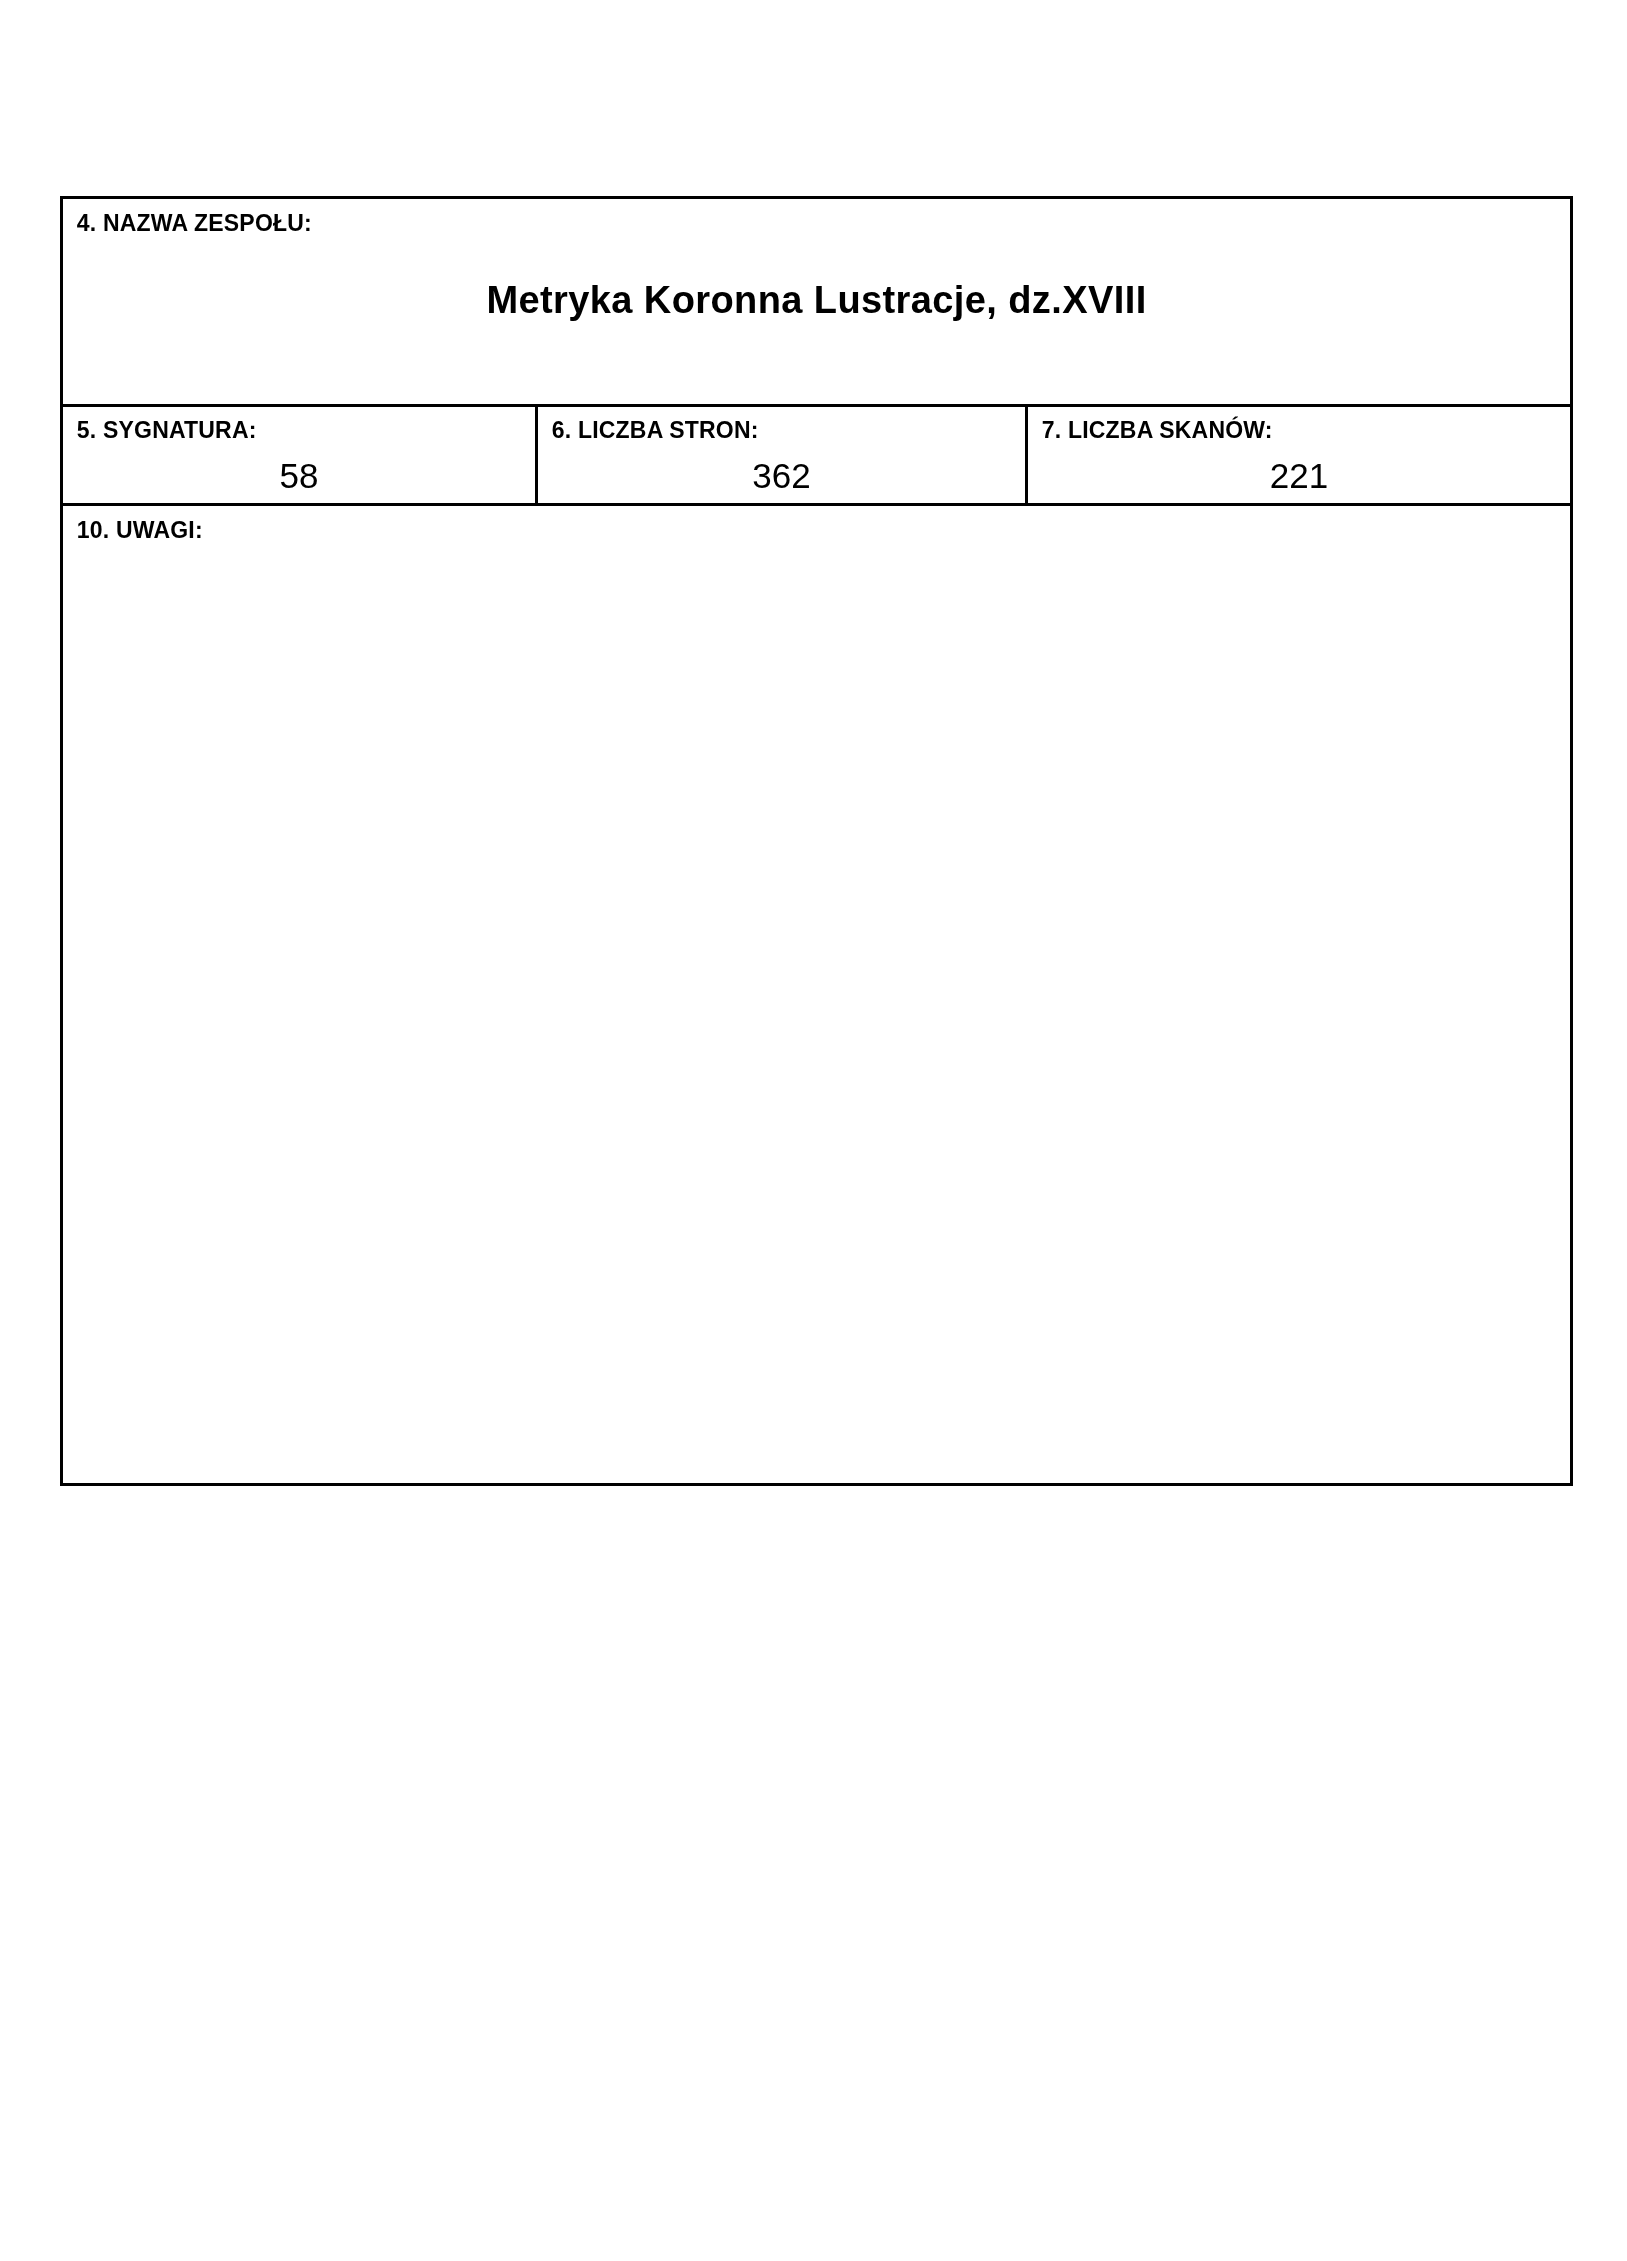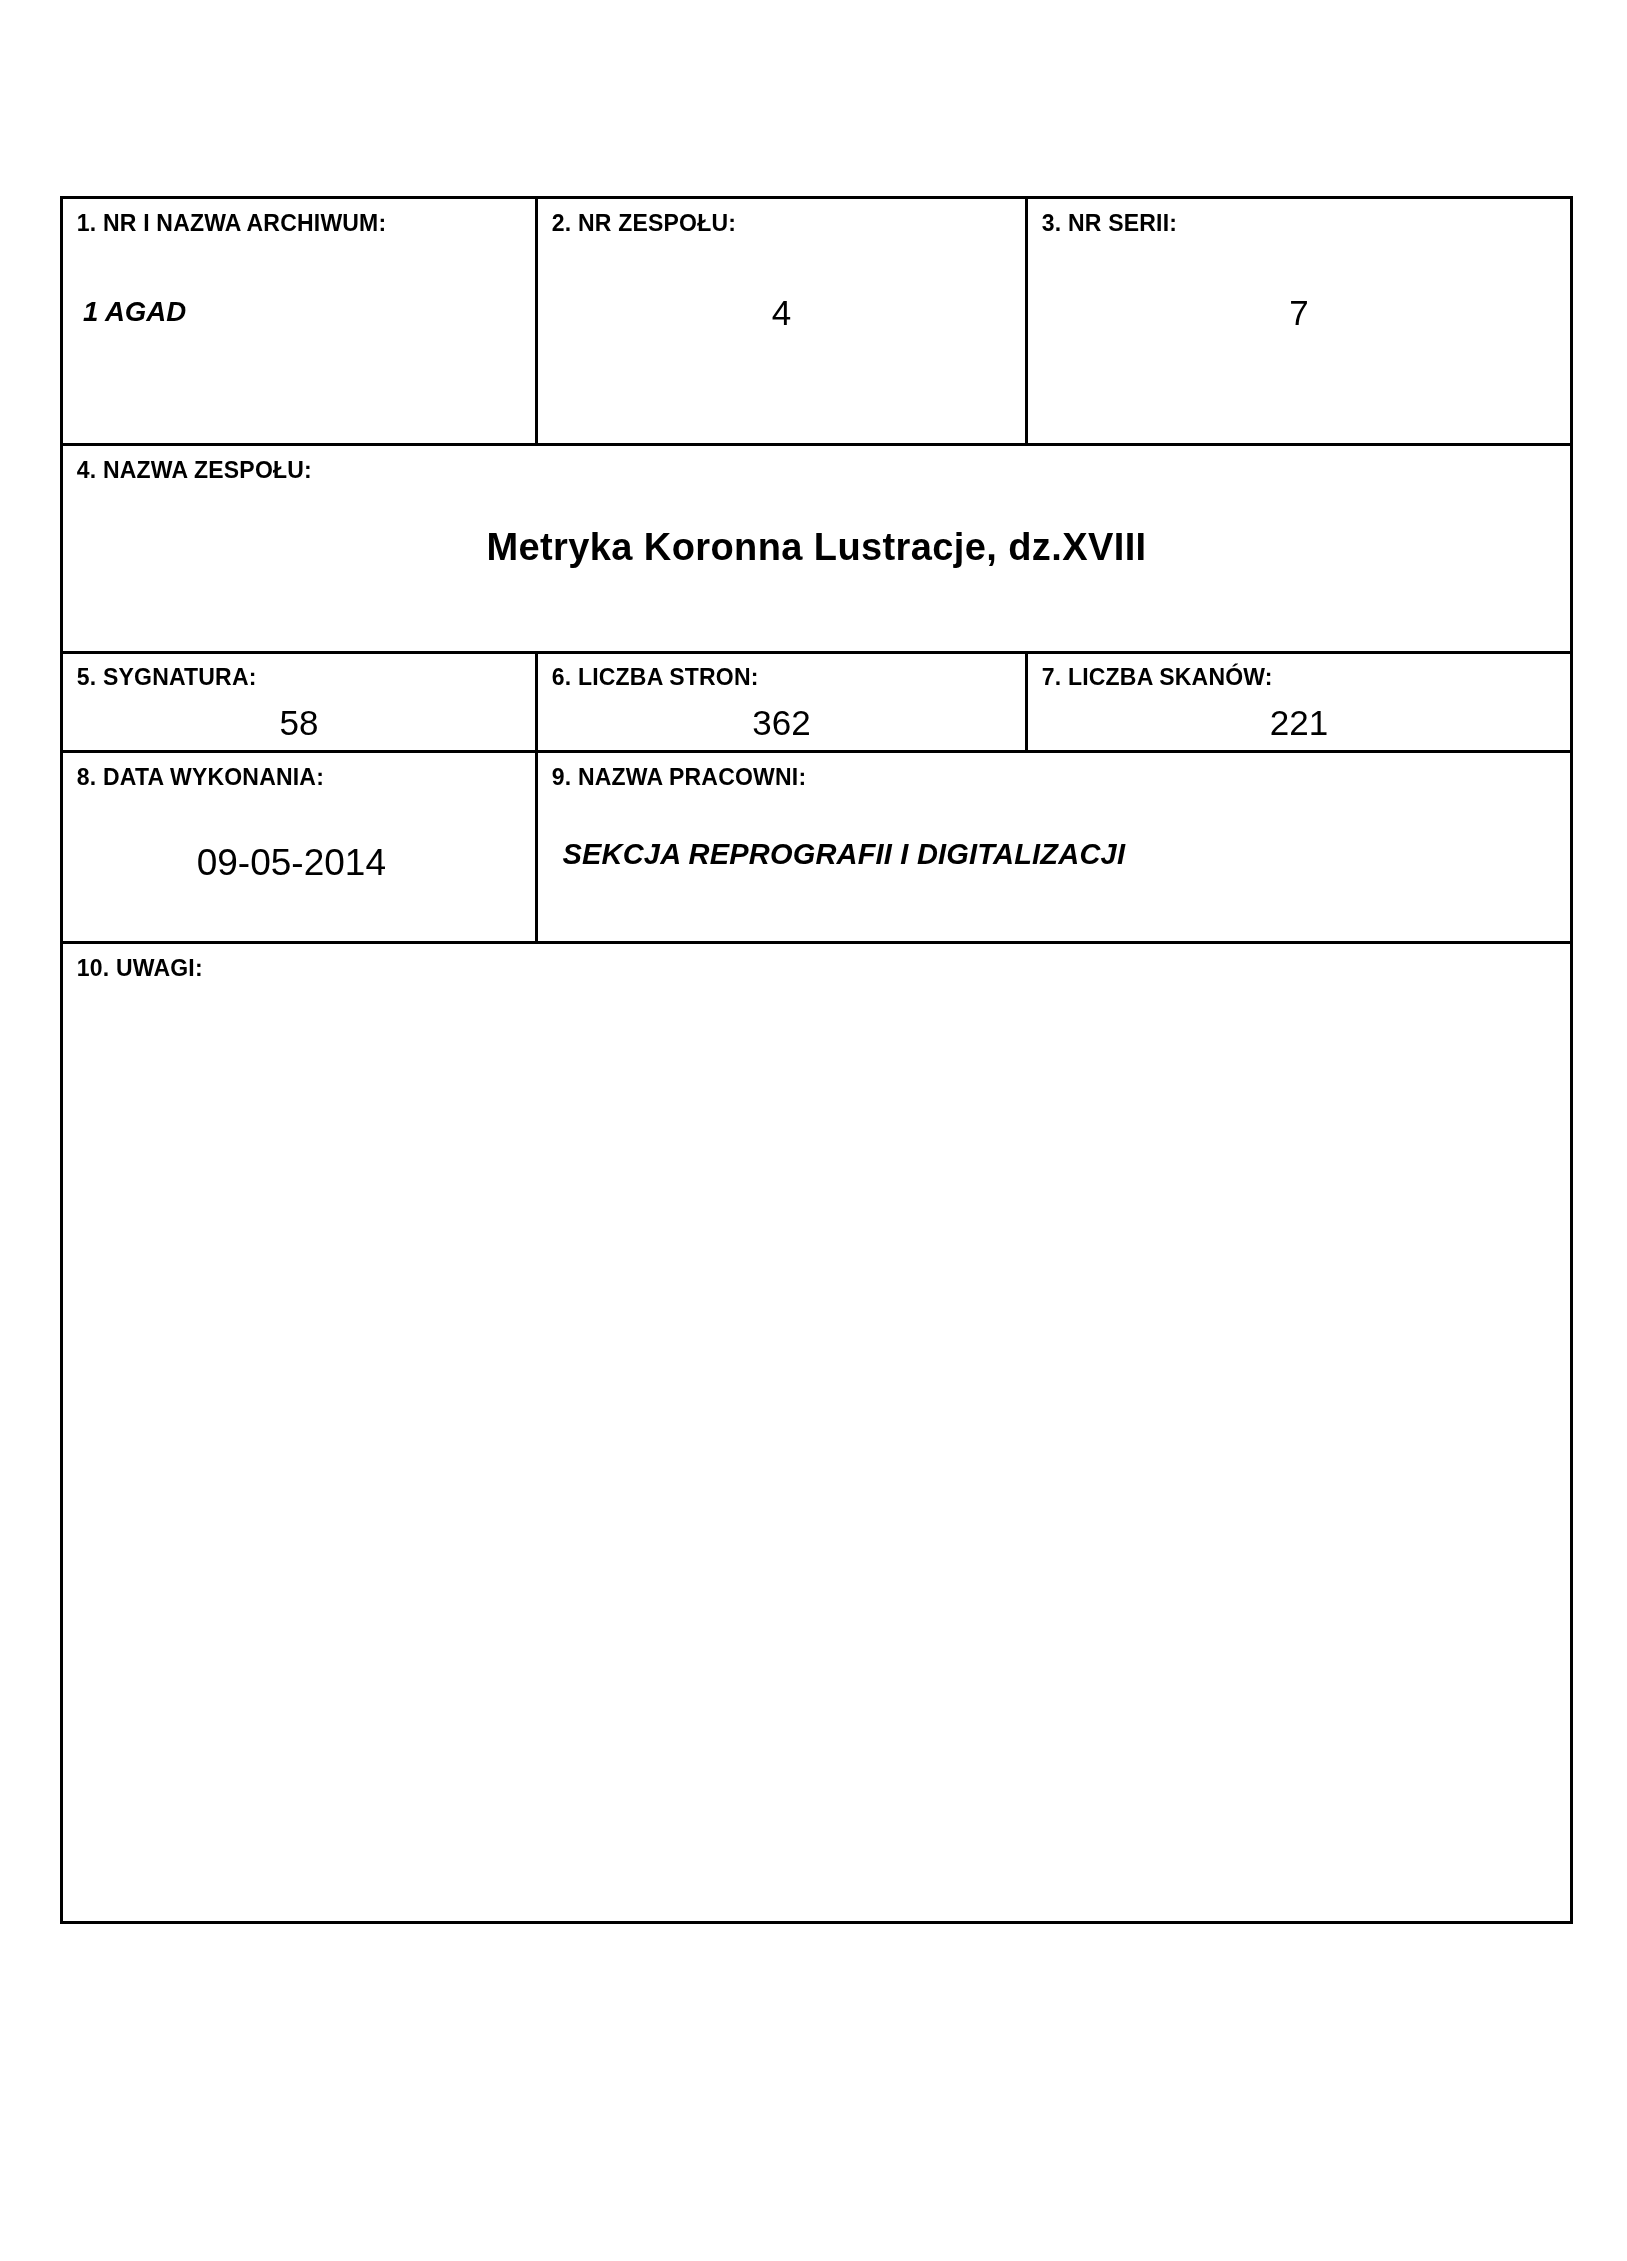--- a/index.html
+++ b/index.html
@@ -130,40 +130,20 @@
 <div class="page">
 
   <table class="form-table">
     <colgroup>
       <col style="width:475px">
       <col style="width:490px">
       <col style="width:545px">
     </colgroup>
     <tbody>
 
-      <tr class="r1">
-        <td>
-          <div class="cell-inner">
-            <div class="label">1. NR I NAZWA ARCHIWUM:</div>
-            <div class="value-bold-italic archive-value">1 AGAD</div>
-          </div>
-        </td>
-        <td>
-          <div class="cell-inner">
-            <div class="label">2. NR ZESPOŁU:</div>
-            <div class="value-big r1-center">4</div>
-          </div>
-        </td>
-        <td>
-          <div class="cell-inner">
-            <div class="label">3. NR SERII:</div>
-            <div class="value-big r1-center">7</div>
-          </div>
-        </td>
-      </tr>
 
       <tr class="r2">
         <td colspan="3">
           <div class="cell-inner">
             <div class="label">4. NAZWA ZESPOŁU:</div>
             <div class="value-title group-name">Metryka  Koronna     Lustracje, dz.XVIII</div>
           </div>
         </td>
       </tr>
 
@@ -181,34 +161,20 @@
           </div>
         </td>
         <td>
           <div class="cell-inner">
             <div class="label">7. LICZBA SKANÓW:</div>
             <div class="value-big">221</div>
           </div>
         </td>
       </tr>
 
-      <tr class="r4">
-        <td>
-          <div class="cell-inner">
-            <div class="label">8. DATA WYKONANIA:</div>
-            <div class="date-value">09-05-2014</div>
-          </div>
-        </td>
-        <td colspan="2">
-          <div class="cell-inner">
-            <div class="label">9. NAZWA PRACOWNI:</div>
-            <div class="lab-value">SEKCJA REPROGRAFII I DIGITALIZACJI</div>
-          </div>
-        </td>
-      </tr>
 
       <tr class="r5">
         <td colspan="3">
           <div class="cell-inner">
             <div class="label">10. UWAGI:</div>
             <div class="value-big"></div>
           </div>
         </td>
       </tr>
 

